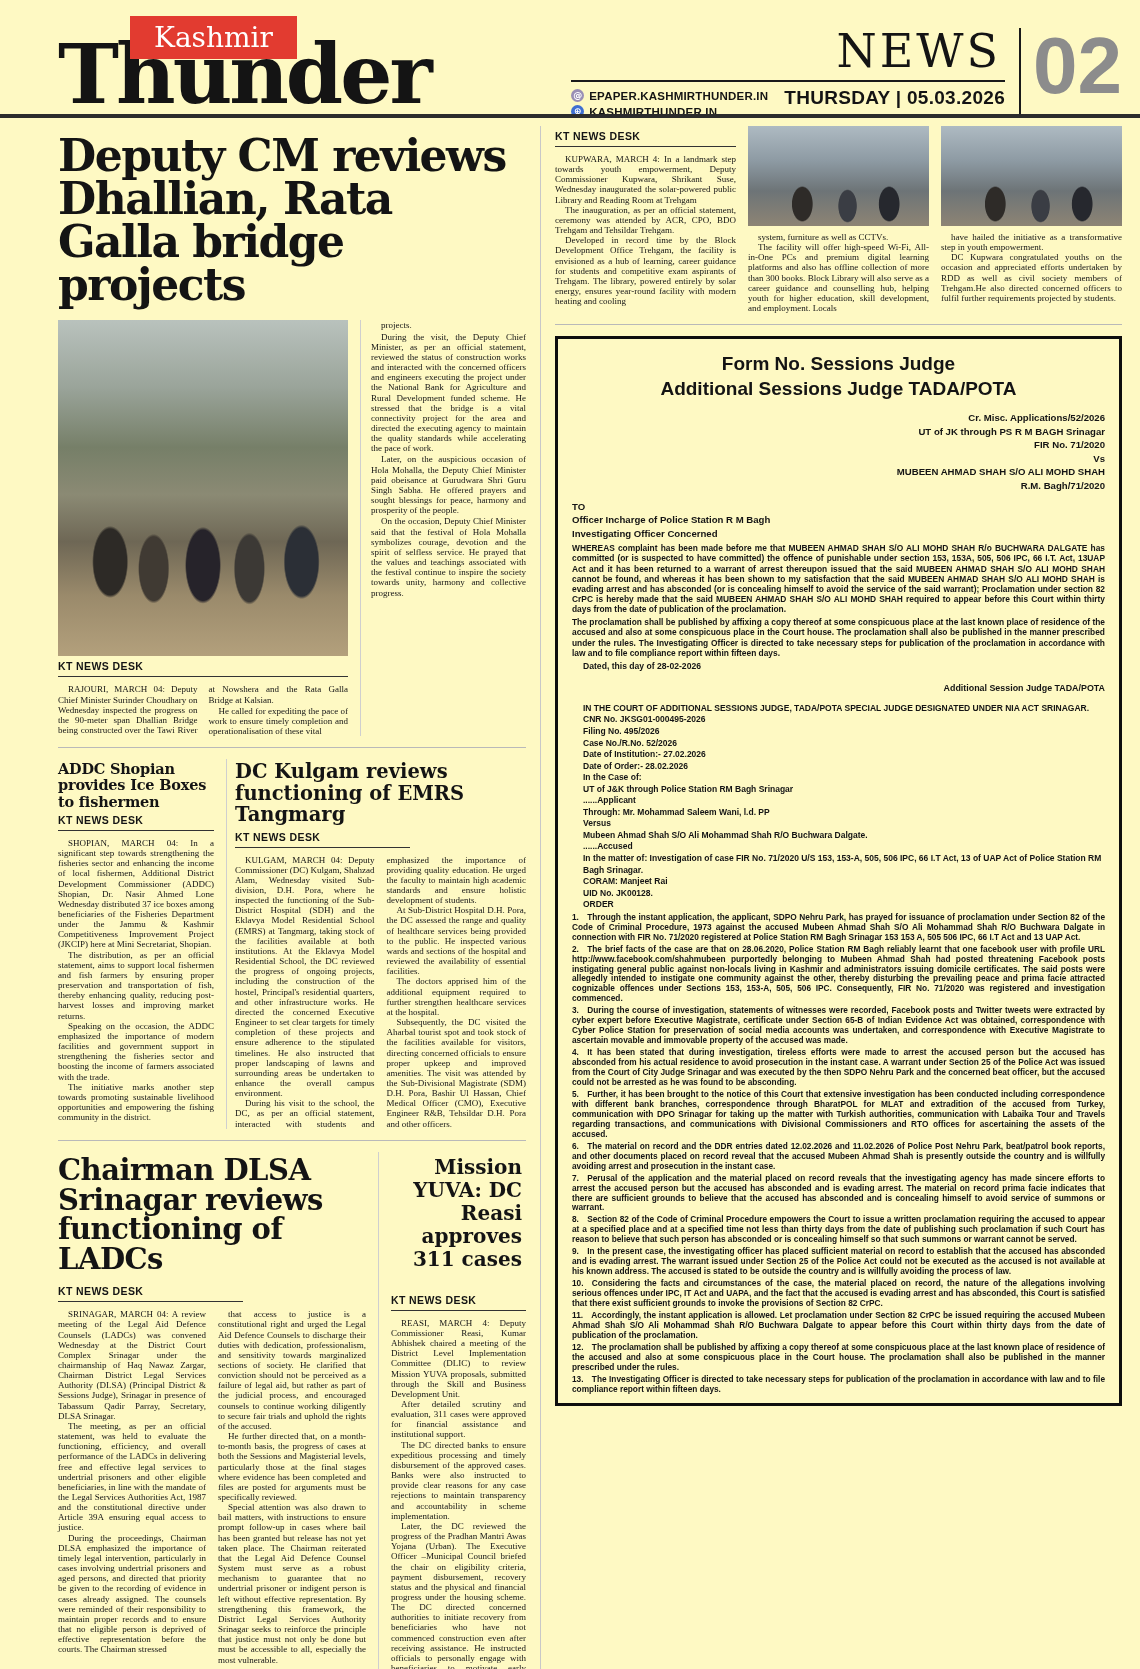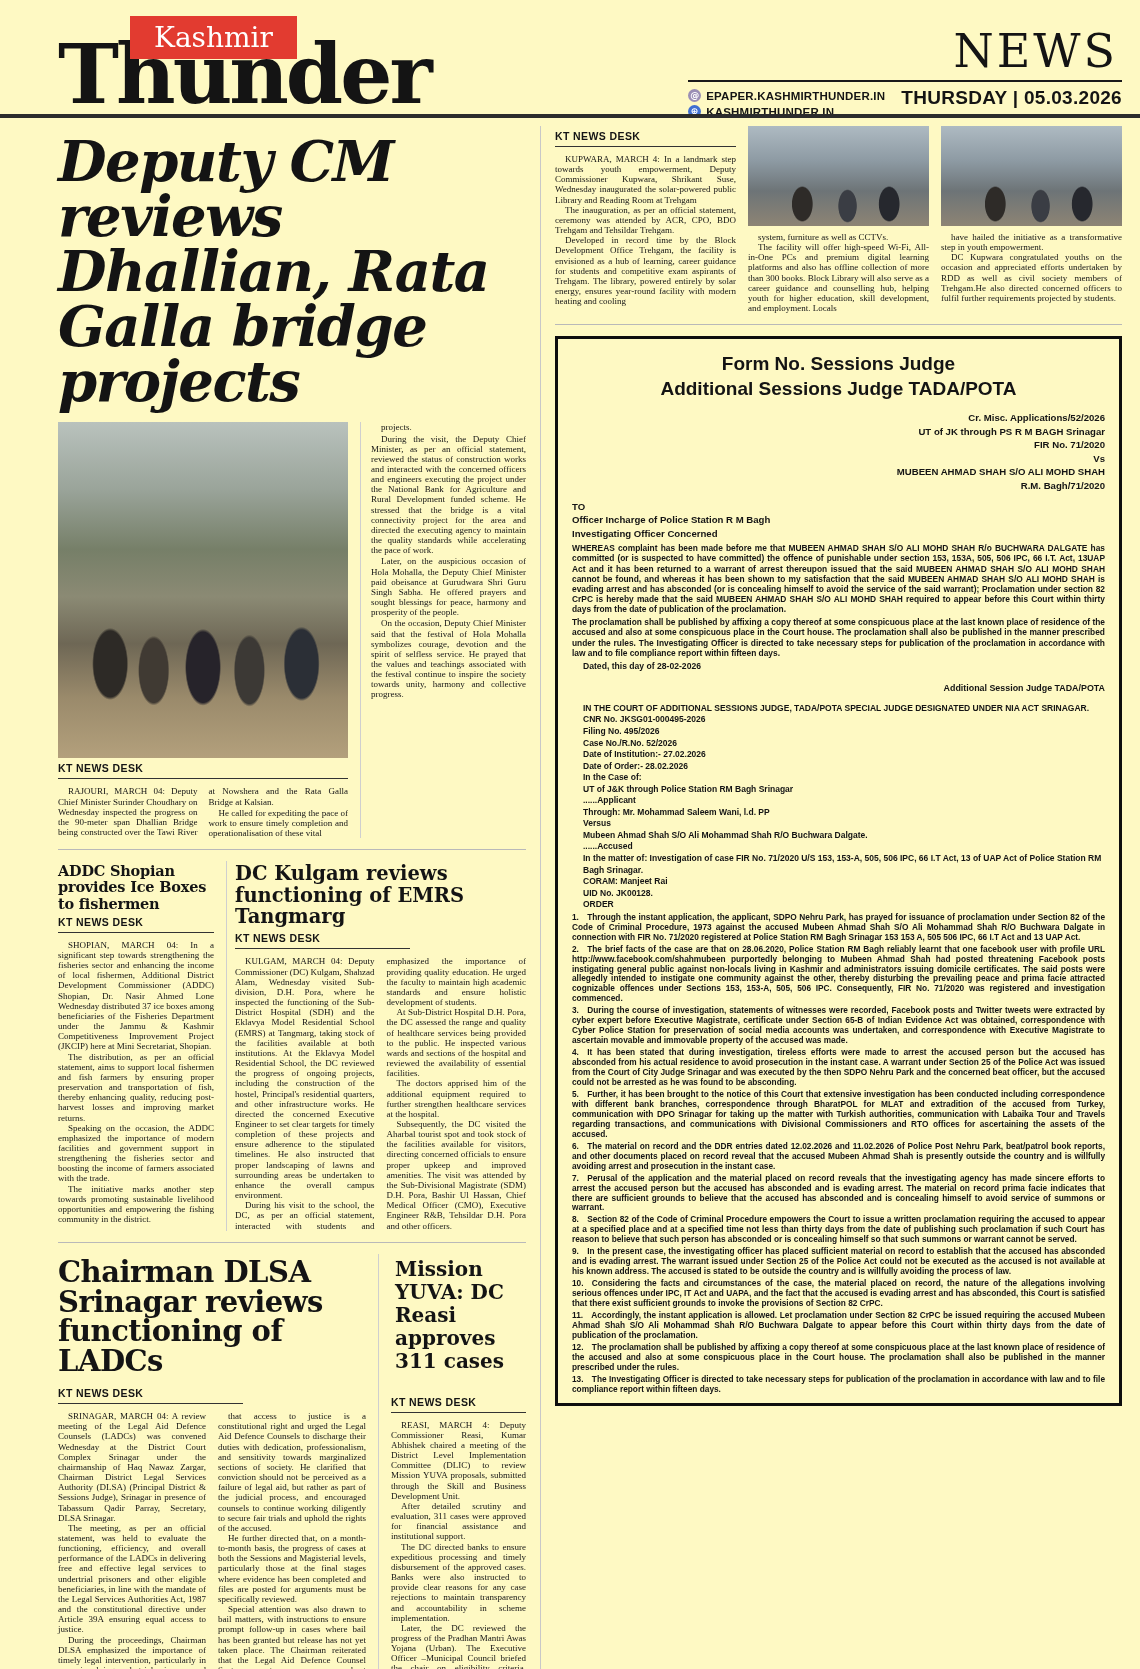--- a/index.html
+++ b/index.html
@@ -30,22 +30,22 @@
   .content{display:flex;padding:8px 18px 0 58px;gap:14px;}
   .half-left{width:468px;flex:none;}
   .half-right{flex:1;border-left:1px solid #c8c8c8;padding-left:14px;min-width:0;}
   .byline{font-family:"Liberation Sans",sans-serif;font-weight:bold;font-size:10.5px;letter-spacing:.4px;
           border-bottom:1px solid #333;padding-bottom:4px;margin:4px 0 7px;}
   .byline.narrow{width:60%;}
   p{margin:0;text-indent:10px;}
   .body-txt{font-size:9px;line-height:1.13;text-align:justify;}
   .hr{height:1px;background:#b9b9b9;margin:11px 0;}
   
-  .dep-head{font-family:"DejaVu Serif",serif;font-weight:bold;font-size:56px;line-height:.98;
-            letter-spacing:-1.5px;margin:8px 0 14px;font-style:italic;}
+  .dep-head{font-family:"DejaVu Serif",serif;font-weight:bold;font-size:44px;line-height:.98;
+            letter-spacing:-1.5px;margin:8px 0 14px;}
   .dep-grid{display:grid;grid-template-columns:290px 1fr;gap:12px;}
   .photo-main{height:336px;background:
       radial-gradient(ellipse 30px 60px at 18% 72%,#2d2a26 0 55%,transparent 60%),
       radial-gradient(ellipse 26px 58px at 33% 74%,#403a33 0 55%,transparent 60%),
       radial-gradient(ellipse 30px 64px at 50% 73%,#26232a 0 55%,transparent 60%),
       radial-gradient(ellipse 26px 60px at 66% 74%,#3c3935 0 55%,transparent 60%),
       radial-gradient(ellipse 30px 62px at 84% 72%,#2b2f36 0 55%,transparent 60%),
       linear-gradient(180deg,#b9c2bd 0%,#9aa49a 20%,#767f68 38%,#8b8a74 52%,#6e6755 66%,#9a8a6b 82%,#b3a07c 100%);}
   .photo-sm{height:100px;margin-bottom:6px;background:
       radial-gradient(ellipse 18px 30px at 30% 78%,#2e2b28 0 55%,transparent 60%),
@@ -61,21 +61,21 @@
            letter-spacing:-.2px;margin:2px 0 4px;}
   .kulgam{border-left:1px solid #cfcfcf;padding-left:8px;}
   .h-mid{font-family:"DejaVu Serif",serif;font-weight:bold;font-size:19.5px;line-height:1.1;margin:2px 0 5px;}
   .two-col{columns:2;column-gap:12px;}
   
   .row3{display:grid;grid-template-columns:1fr 148px;gap:12px;}
   .h-big{font-family:"DejaVu Serif",serif;font-weight:bold;font-size:29px;line-height:1.03;
          letter-spacing:-.5px;margin:4px 0 10px;}
   .yuva{border-left:1px solid #cfcfcf;padding-left:12px;}
   .h-yuva{font-family:"DejaVu Serif",serif;font-weight:bold;font-size:20px;line-height:1.15;
-          text-align:left;margin:4px 4px 23px;}
+          text-align:right;margin:4px 4px 23px;}
   
   .kup-head{font-family:"DejaVu Serif",serif;font-weight:bold;font-size:36px;line-height:1.06;
             text-align:center;margin:12px 26px 16px;}
   .kup-grid{display:grid;grid-template-columns:1fr 1fr 1fr;gap:12px;}
   
   .legal{border:3px solid #0e0e0e;padding:10px 14px 8px;margin-top:6px;
          font-family:"Liberation Sans",sans-serif;font-weight:bold;height:1046px;overflow:hidden;}
   .legal p{text-indent:0;}
   .legal-title{text-align:center;font-size:19px;line-height:1.32;margin:2px 0 10px;}
   .legal-case{text-align:right;font-size:9.6px;line-height:1.4;}
@@ -107,20 +107,21 @@
               <span>EPAPER.KASHMIRTHUNDER.IN</span>
             </div>
             <div class="url-row">
               <span class="icon-circle icon-globe">⊕</span>
               <span>KASHMIRTHUNDER.IN</span>
             </div>
           </div>
           <div class="date-line">THURSDAY | 05.03.2026</div>
         </div>
       </div>
+      <div class="page-num">02</div>
     </div>
     <div class="mast-rule"></div>
   </div>
 
   <div class="content">
 
     <div class="half-left">
       <h1 class="dep-head">Deputy CM reviews Dhallian, Rata Galla bridge projects</h1>
 
       <div class="dep-grid">

